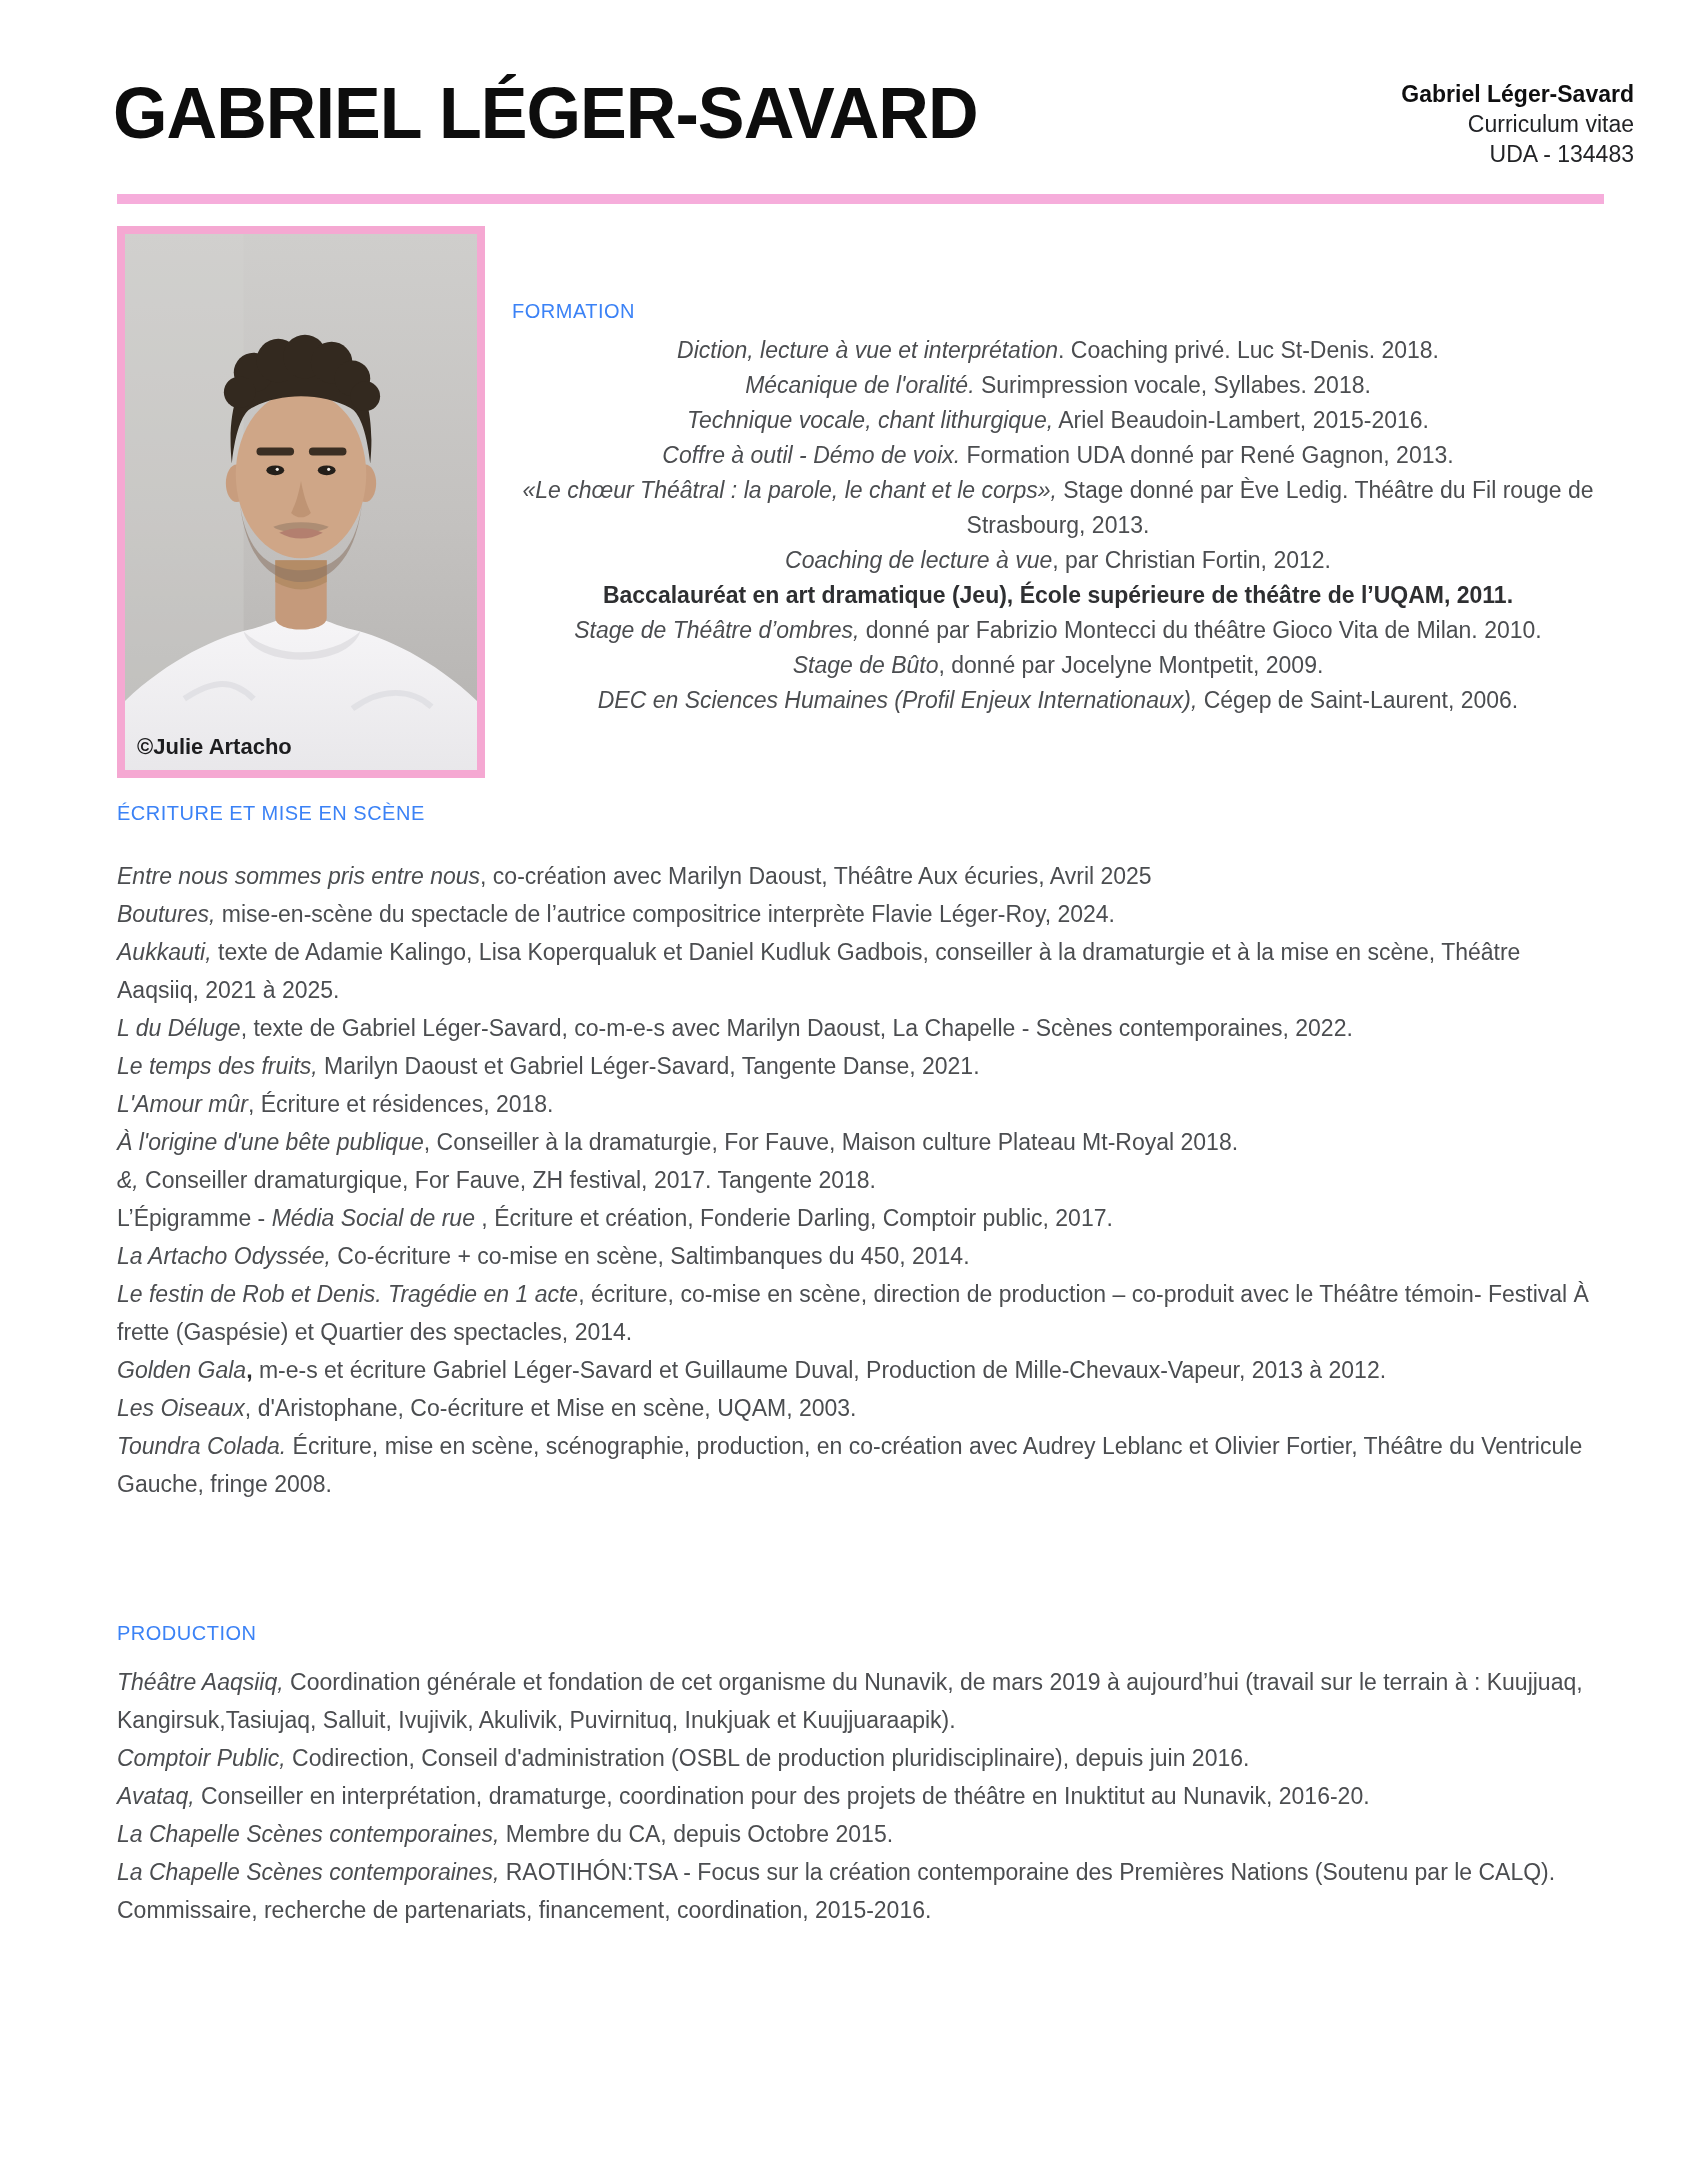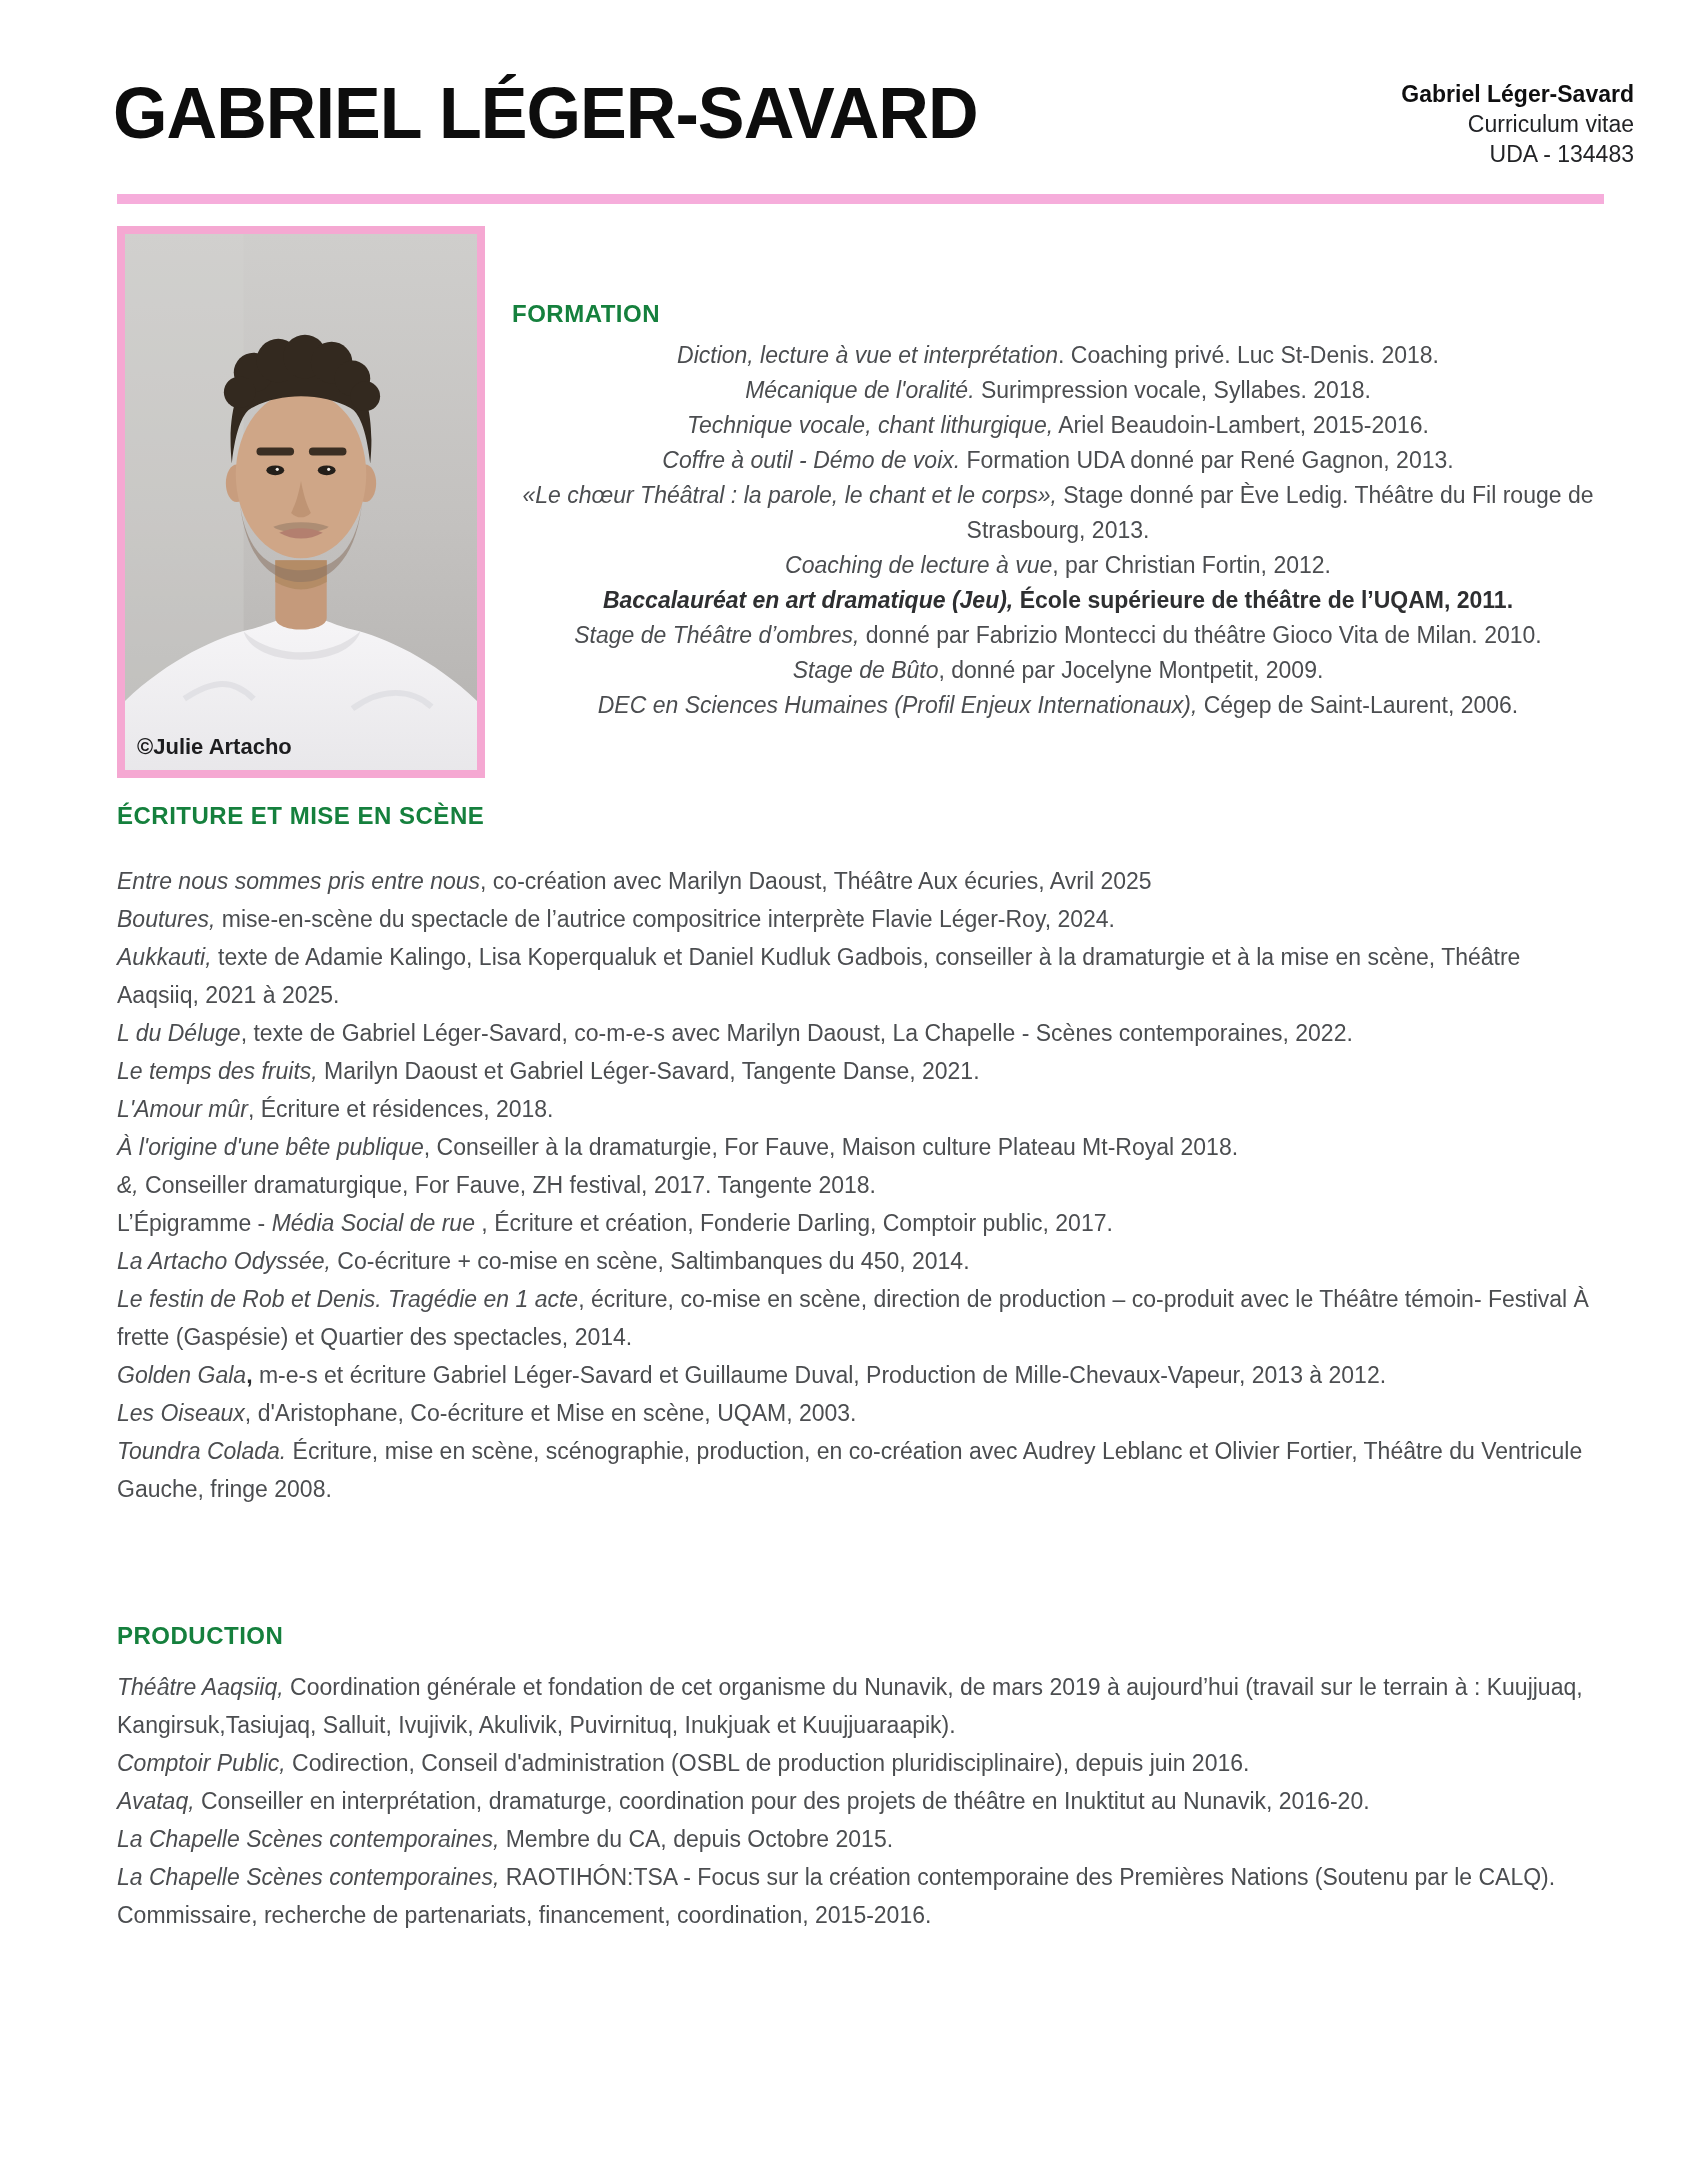--- a/index.html
+++ b/index.html
@@ -27,30 +27,30 @@
   .photo svg{display:block;width:100%;height:100%;}
   .photo-credit{
     position:absolute;left:12px;bottom:10px;font-size:22px;font-weight:bold;color:#1d1d1f;
   }
   
   .section{position:absolute;}
   #sec-formation{left:512px;top:300px;width:1092px;}
   #sec-ecriture{left:117px;top:802px;width:1487px;}
   #sec-production{left:117px;top:1622px;width:1487px;}
   .sec-heading{
-    margin:0 0 10px 0;font-size:24px;font-weight:700;letter-spacing:0.5px;
-    color:#15803d;
+    margin:0 0 10px 0;font-size:20px;font-weight:400;letter-spacing:0.5px;
+    color:#3b82f6;
   }
   #sec-ecriture .sec-heading{margin-bottom:32px;}
   #sec-production .sec-heading{margin-bottom:18px;}
   .entry{margin:0;font-size:23px;line-height:38px;}
   #sec-formation .entry{font-size:23px;line-height:35px;text-align:center;}
   .seg-i{font-style:italic;}
   .seg-b{font-weight:bold;color:#2e2f31;}
-  .seg-bi{font-weight:bold;font-style:italic;color:#2e2f31;}
+  .seg-bi{font-weight:bold;color:#2e2f31;}
   
   .footer-rule{position:absolute;left:117px;top:2026px;width:1487px;height:5px;background:#f6b7dd;}
   .footer-left,.footer-right{
     position:absolute;top:2041px;font-size:20px;font-weight:bold;color:#101011;
   }
   .footer-left{left:117px;}
   .footer-right{right:81px;}
 </style>
 </head>
 <body>

